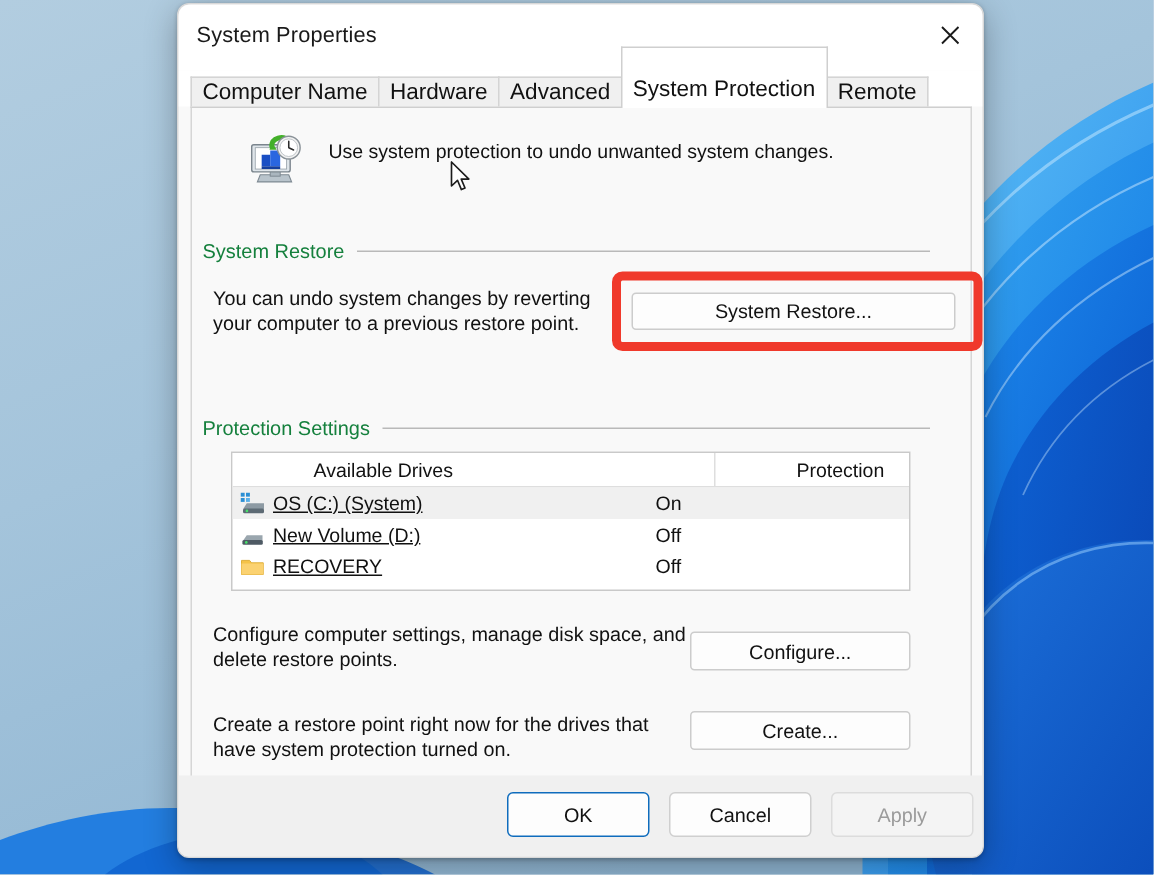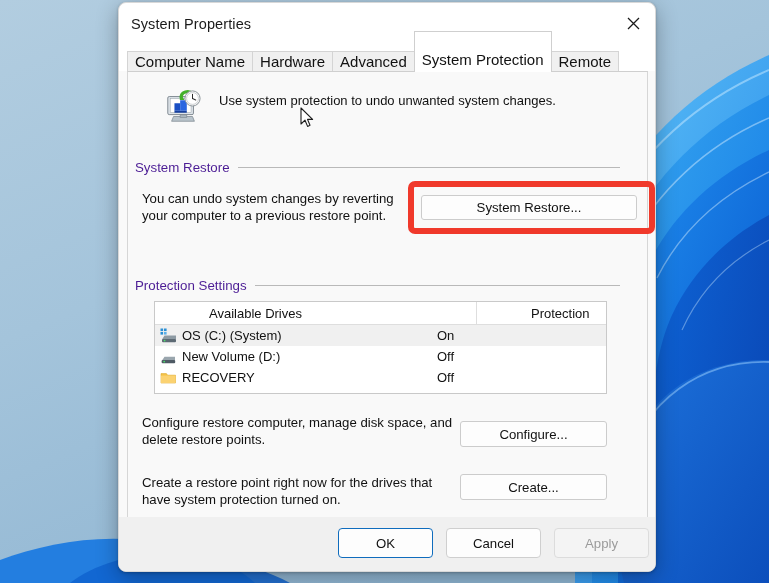--- a/index.html
+++ b/index.html
@@ -154,21 +154,21 @@
   
   .group-header {
     position: absolute;
     display: flex;
     align-items: center;
     width: 485px;
     left: 7px;
   }
   .group-header .glabel {
     font-size: 13.3px;
-    color: #4c1d95;
+    color: #15803d;
     white-space: nowrap;
     padding-right: 8px;
   }
   .group-header .gline {
     flex: 1;
     height: 1px;
     background: #b9b9b9;
   }
 
   .body-text {
@@ -232,20 +232,21 @@
     color: #111;
     cursor: default;
   }
   .drive-row.selected { background: #f0f0f0; }
   .drive-row .dname {
     width: 275px;
     display: flex;
     align-items: center;
     padding-left: 5px;
     box-sizing: border-box;
+    text-decoration: underline;
   }
   .drive-row .dprot {
     flex: 1;
     padding-left: 7px;
     box-sizing: border-box;
   }
   .drive-icon {
     width: 17px;
     height: 16px;
     margin-right: 5px;
@@ -469,21 +470,21 @@
             <path d="M1,3.6 L6.4,3.6 L7.7,5.2 L15.5,5.2 L15.5,13 L1,13 Z" fill="#f5c349" stroke="#dba92f" stroke-width="0.6"></path>
             <path d="M1,5.6 L15.5,5.6 L15.5,13 L1,13 Z" fill="#fbd271"></path>
           </svg>
           <span>RECOVERY</span>
         </div>
         <div class="dprot">Off</div>
       </div>
     </div>
 
     <div class="body-text" style="left:14px; top:343px; width:320px;">
-      <div>Configure restore computer, manage disk space, and</div>
+      <div>Configure computer settings, manage disk space, and</div>
       <div>delete restore points.</div>
     </div>
     <div class="btn" style="left:332px; top:349px; width:147px; height:26px;">Configure...</div>
 
     <div class="body-text" style="left:14px; top:403px; width:320px;">
       <div>Create a restore point right now for the drives that</div>
       <div>have system protection turned on.</div>
     </div>
     <div class="btn" style="left:332px; top:402px; width:147px; height:26px;">Create...</div>
 

